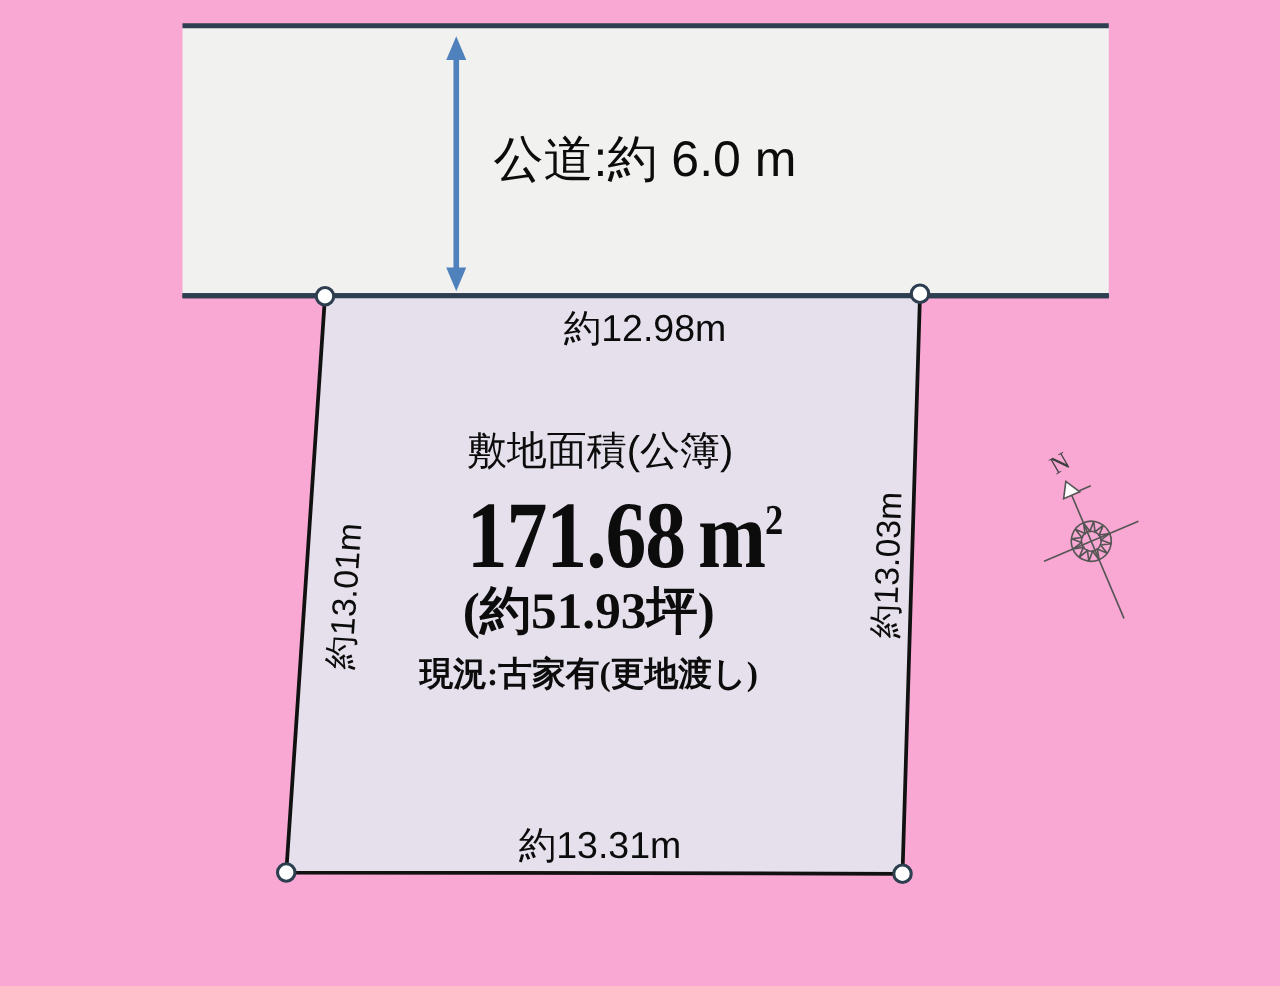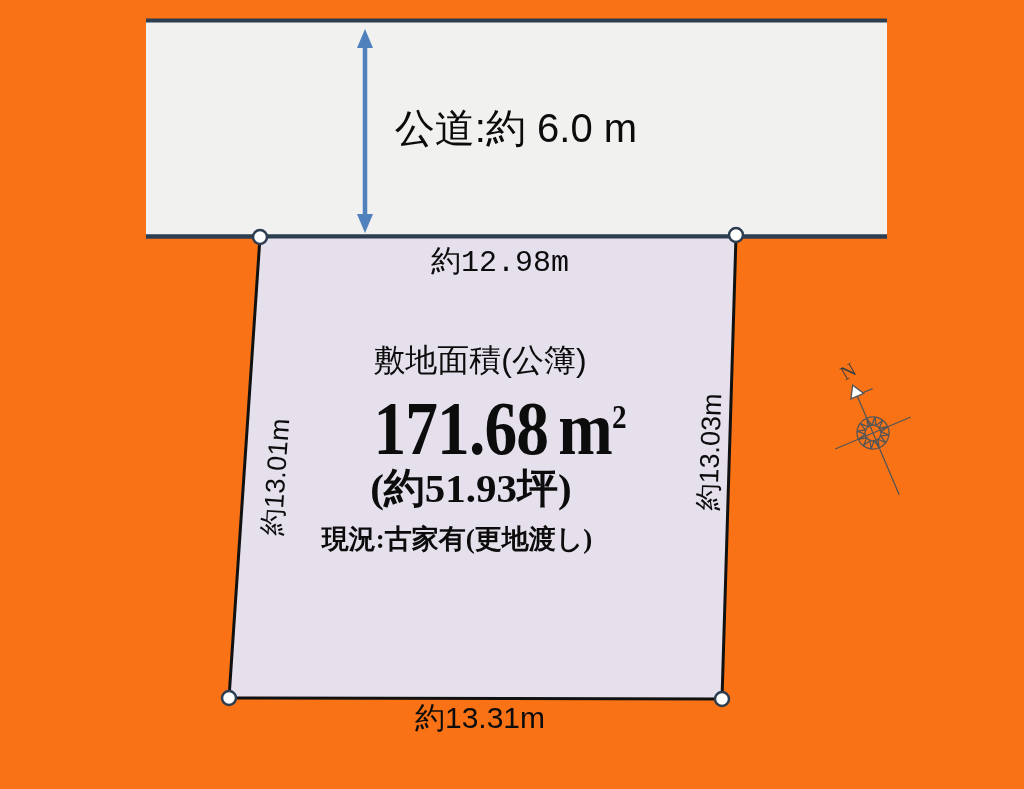--- a/index.html
+++ b/index.html
@@ -1,18 +1,18 @@
 <!DOCTYPE html>
 <html><head>
 <meta charset="utf-8">
 <style>
   html,body { margin:0; padding:0; background:#ffffff; }
   .stage {
     position:relative; width:1024px; height:789px; overflow:hidden;
-    background:#f97316;
+    background:#f9a8d4;
     font-family:"Liberation Sans", sans-serif;
     color:#0c0c0c;
   }
   .stage svg { position:absolute; left:0; top:0; }
   .t {
     position:absolute; white-space:nowrap;
     transform:translate(-50%,-50%);
     line-height:1.1; color:#0c0c0c;
   }
   .road-label   { font-size:40px; }
@@ -73,30 +73,30 @@
       <circle cx="873" cy="433" r="8"></circle>
       <path d="M889,433 L880.7,435.1 L886.9,441 L878.7,438.7 L881,446.9 L875.1,440.7
                L873,449 L870.9,440.7 L865,446.9 L867.3,438.7 L859.1,441 L865.3,435.1
                L857,433 L865.3,430.9 L859.1,425 L867.3,427.3 L865,419.1 L870.9,425.3
                L873,417 L875.1,425.3 L881,419.1 L878.7,427.3 L886.9,425 L880.7,430.9 Z"></path>
     </g>
   </svg>
 
   <div class="t road-label" style="left:516px; top:128px;">公道:約 6.0 m</div>
 
-  <div class="t dim" style="left:500px; top:263px;font-family:Liberation Mono, monospace;">約12.98m</div>
-  <div class="t dim" style="left:480px; top:677px;margin-top:40px;">約13.31m</div>
+  <div class="t dim" style="left:516px; top:263px;">約12.98m</div>
+  <div class="t dim" style="left:480px; top:677px;">約13.31m</div>
   <div class="t dim-left" style="left:277px; top:477px;">約13.01m</div>
   <div class="t dim-right" style="left:711px; top:452px;">約13.03m</div>
 
   <div class="t area-caption" style="left:480px; top:361px;">敷地面積(公簿)</div>
 
   <div class="t serif area-value" style="left:500px; top:429px;">
     <span>171.68</span><span class="unit">m</span><span class="sup">2</span>
   </div>
 
   <div class="t serif tsubo" style="left:471px; top:489px;">(約51.93坪)</div>
 
-  <div class="t serif status" style="left:457px; top:540px;">現況:古家有(更地渡し)</div>
+  <div class="t serif status" style="left:471px; top:540px;">現況:古家有(更地渡し)</div>
 
   <div class="t north-label" style="left:848px; top:371px;">N</div>
 
 </div>
 
 </body></html>

